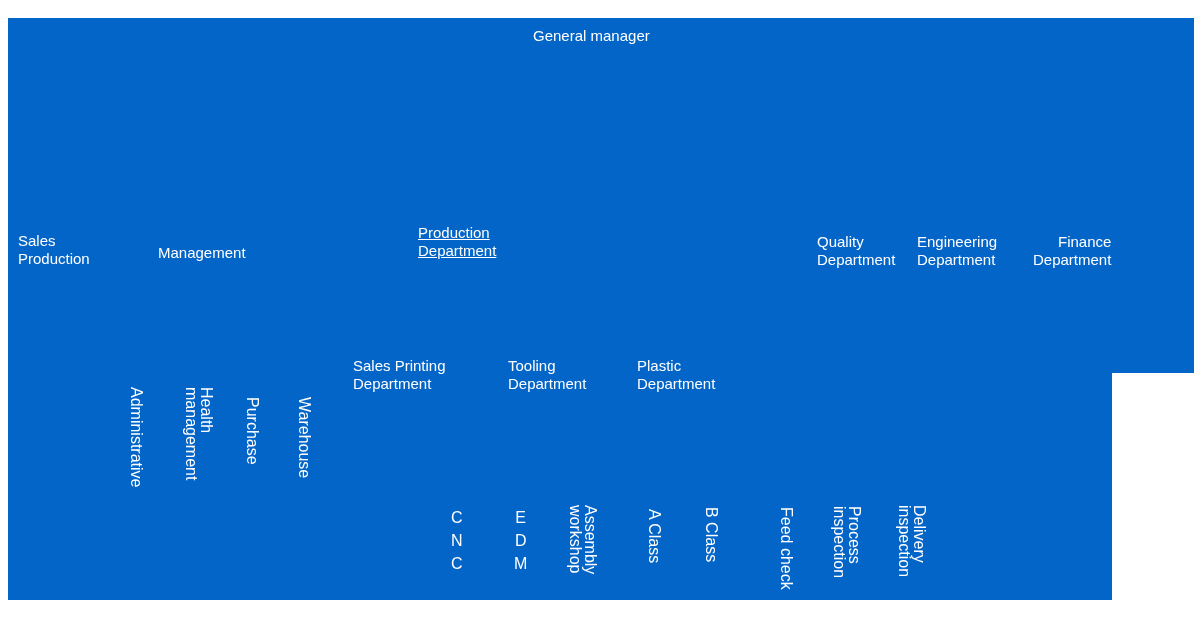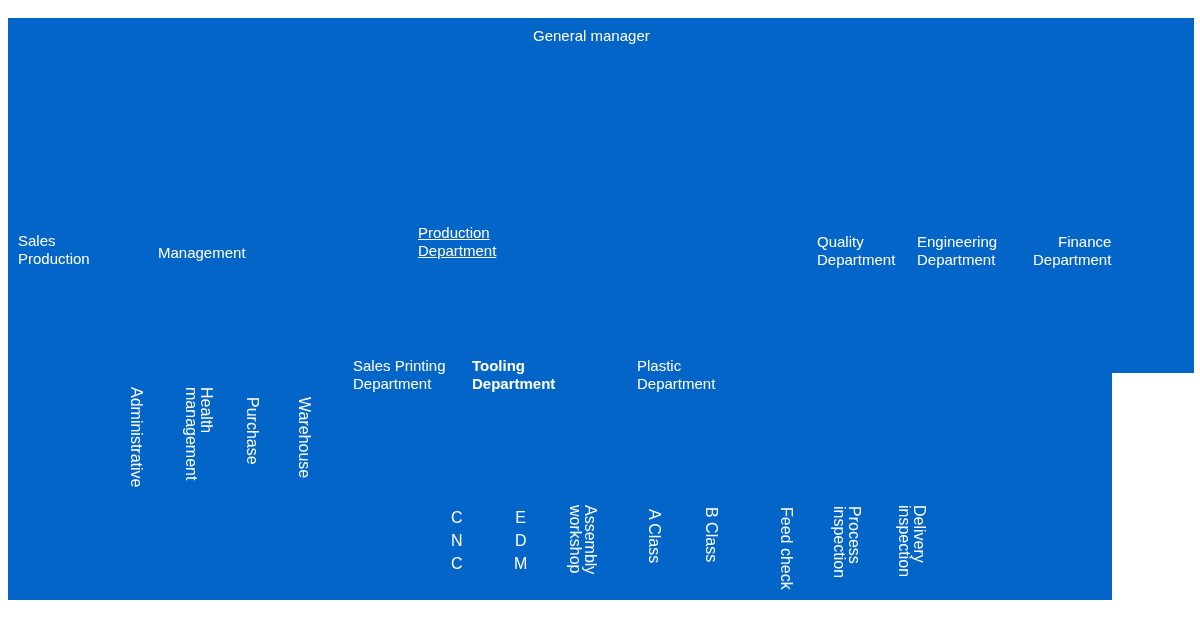--- a/index.html
+++ b/index.html
@@ -58,21 +58,21 @@
   #n-manager-rep    { left: 525px;  top: 107px; }
 
   #n-sales          { left: 18px;   top: 232px; }
   #n-management     { left: 158px;  top: 244px; }
   #n-production     { left: 418px;  top: 224px; text-decoration: underline; }
   #n-quality        { left: 817px;  top: 233px; }
   #n-engineering    { left: 917px;  top: 233px; }
   #n-finance        { left: 1033px; top: 233px; text-align: right; }
 
   #n-screen-printing{ left: 353px;  top: 357px; }
-  #n-tooling        { left: 472px;  top: 357px; font-weight: bold; }
+  #n-tooling        { left: 508px;  top: 357px; }
   #n-plastic        { left: 637px;  top: 357px; }
 
   #n-administrative { left: 129px;  top: 387px; }
   #n-health         { left: 184px;  top: 387px; }
   #n-purchase       { left: 245px;  top: 397px; }
   #n-warehouse      { left: 297px;  top: 397px; }
 
   #n-cnc            { left: 451px;  top: 506px; }
   #n-edm            { left: 514px;  top: 506px; }
   #n-assembly       { left: 568px;  top: 505px; }

